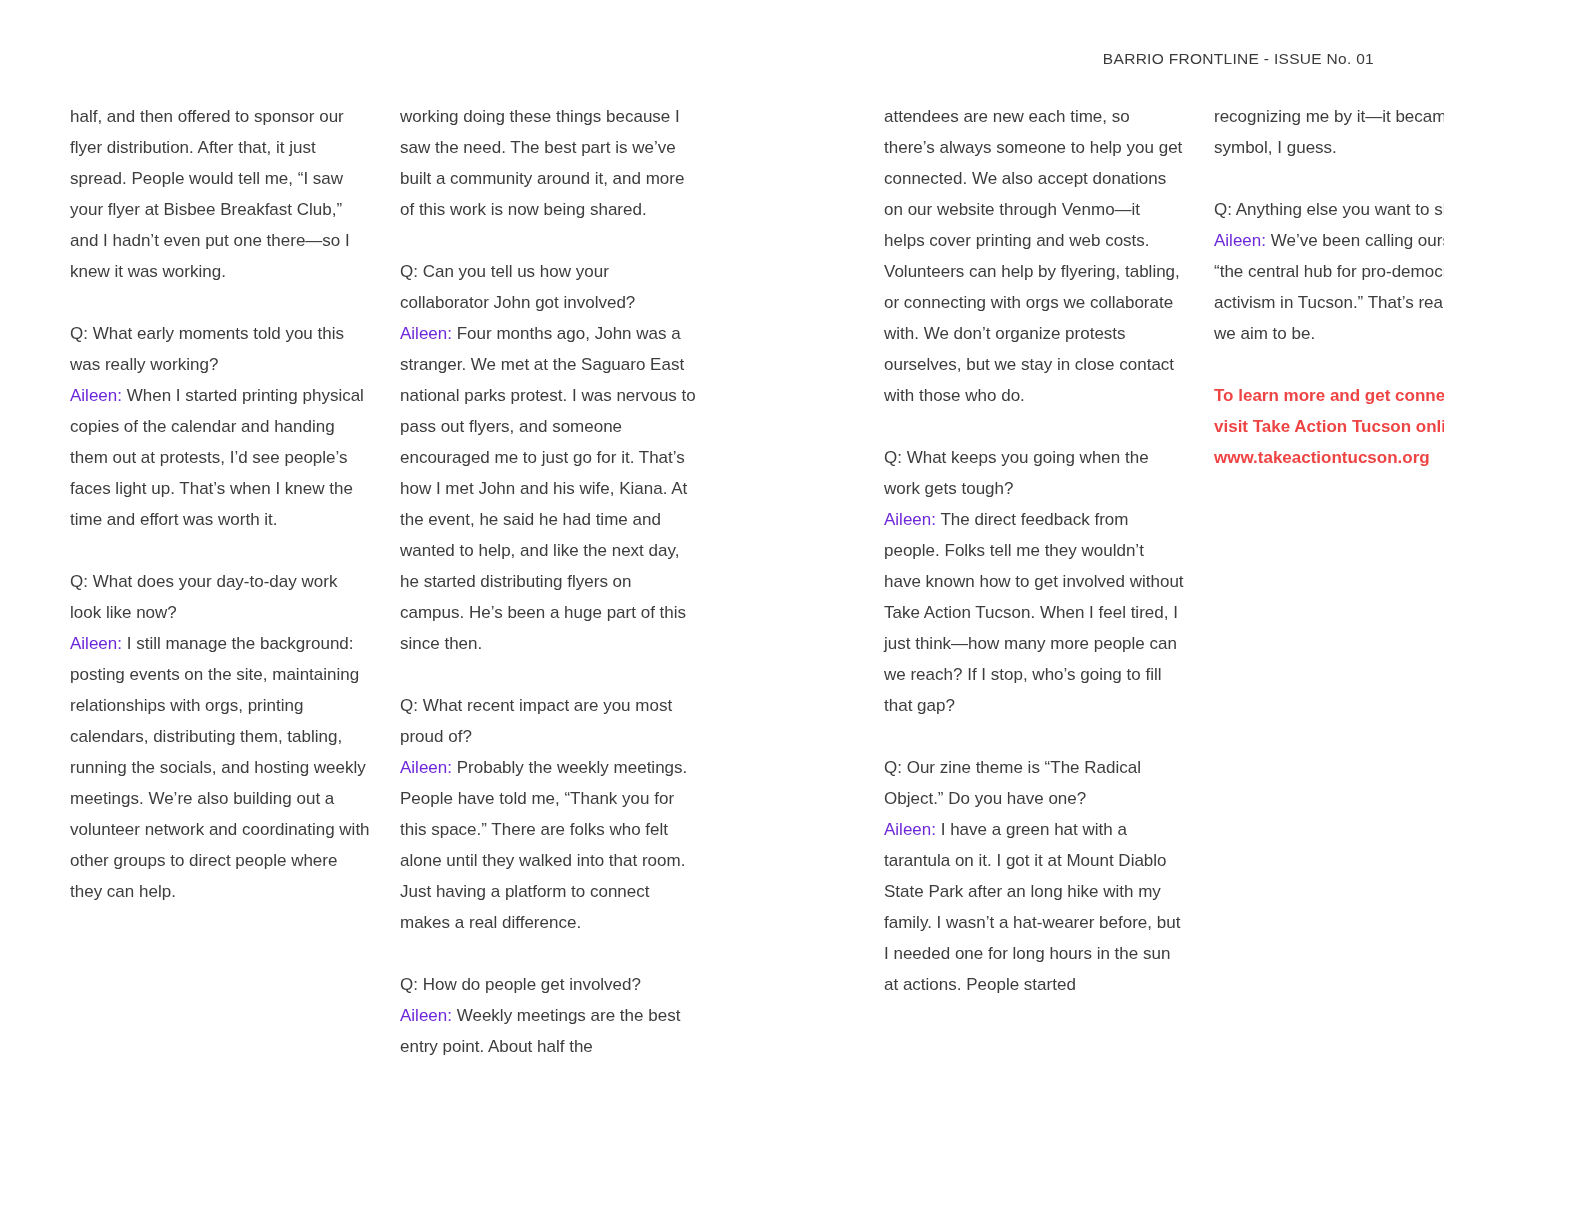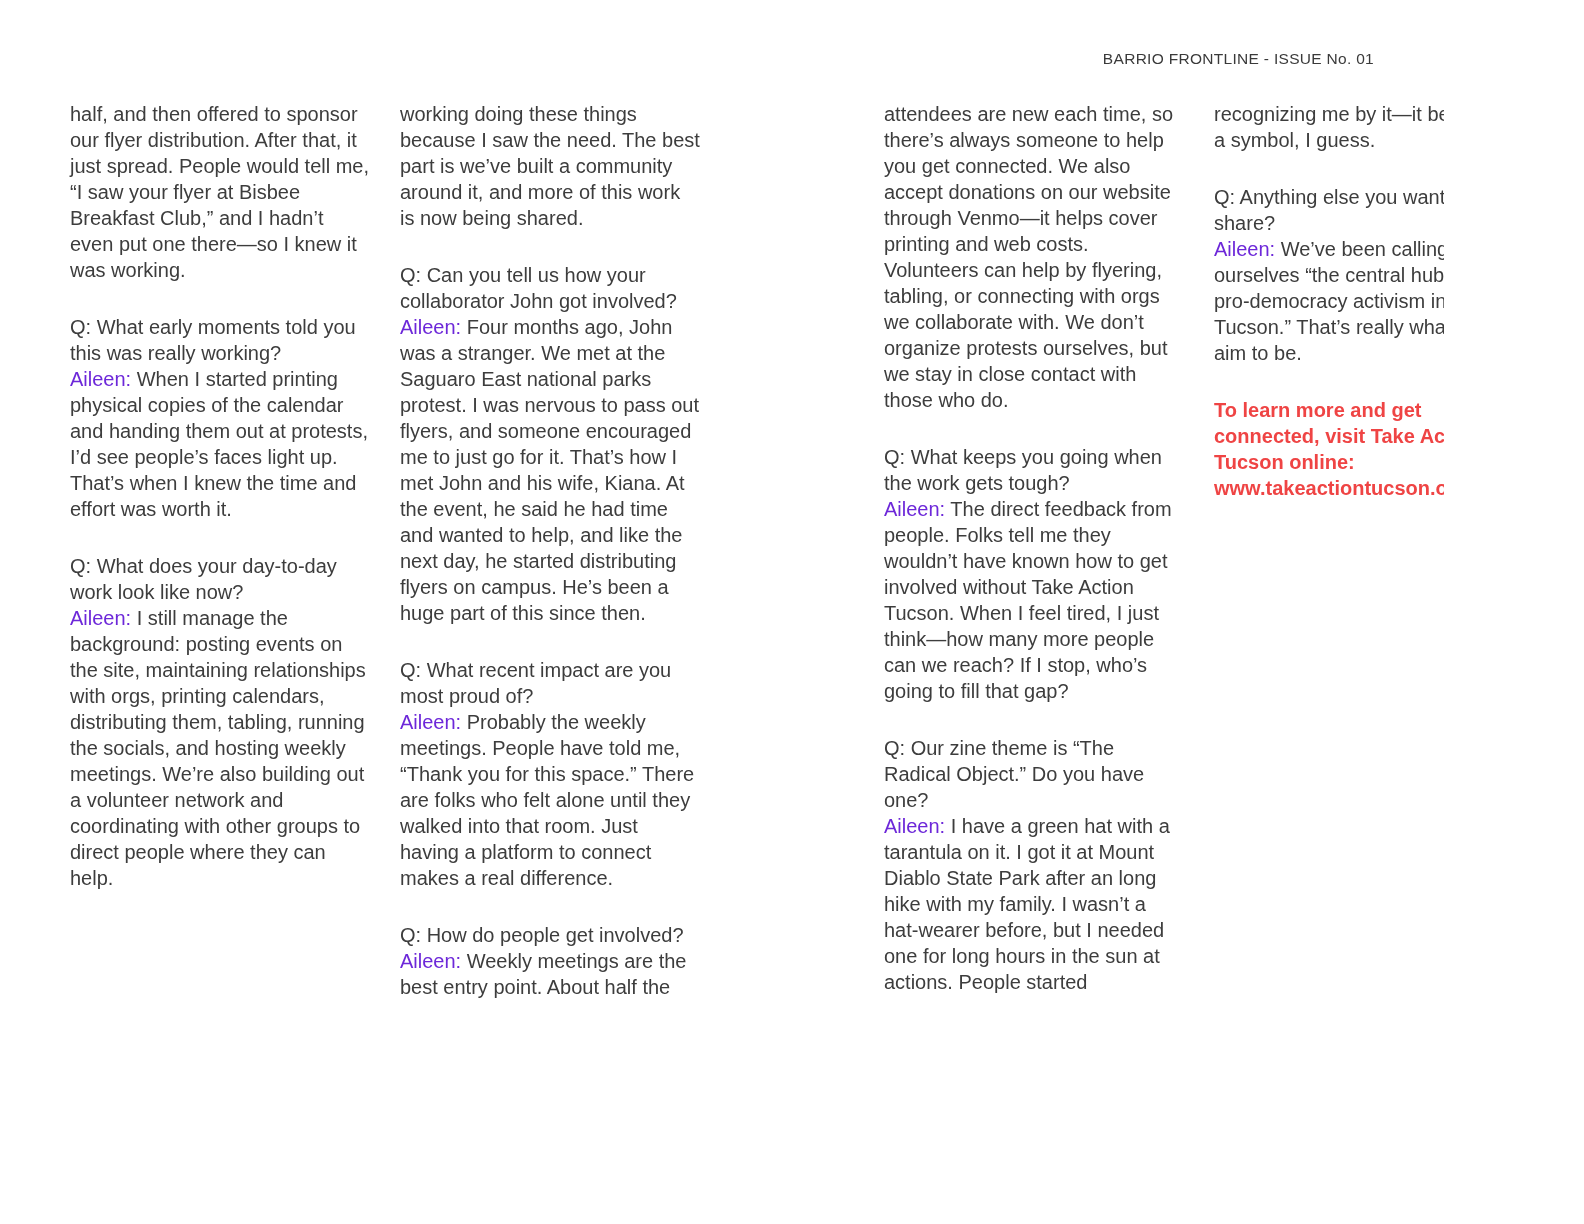--- a/index.html
+++ b/index.html
@@ -31,22 +31,22 @@
   }
   .col {
     width: 300px;
     flex: 0 0 300px;
   }
   .col + .col { margin-left: 30px; }
   .col.fold-gap { margin-left: 184px; }
 
   .col p, .col h3 {
     margin: 0;
-    font-size: 20px;
-    line-height: 26px;
+    font-size: 17px;
+    line-height: 31px;
     font-weight: 400;
     color: #3d3d3d;
   }
   .block + .block { margin-top: 31px; }
   .q {
     font-weight: 700;
     color: #1e1e1e;
   }
   .speaker {
     font-weight: 400;

